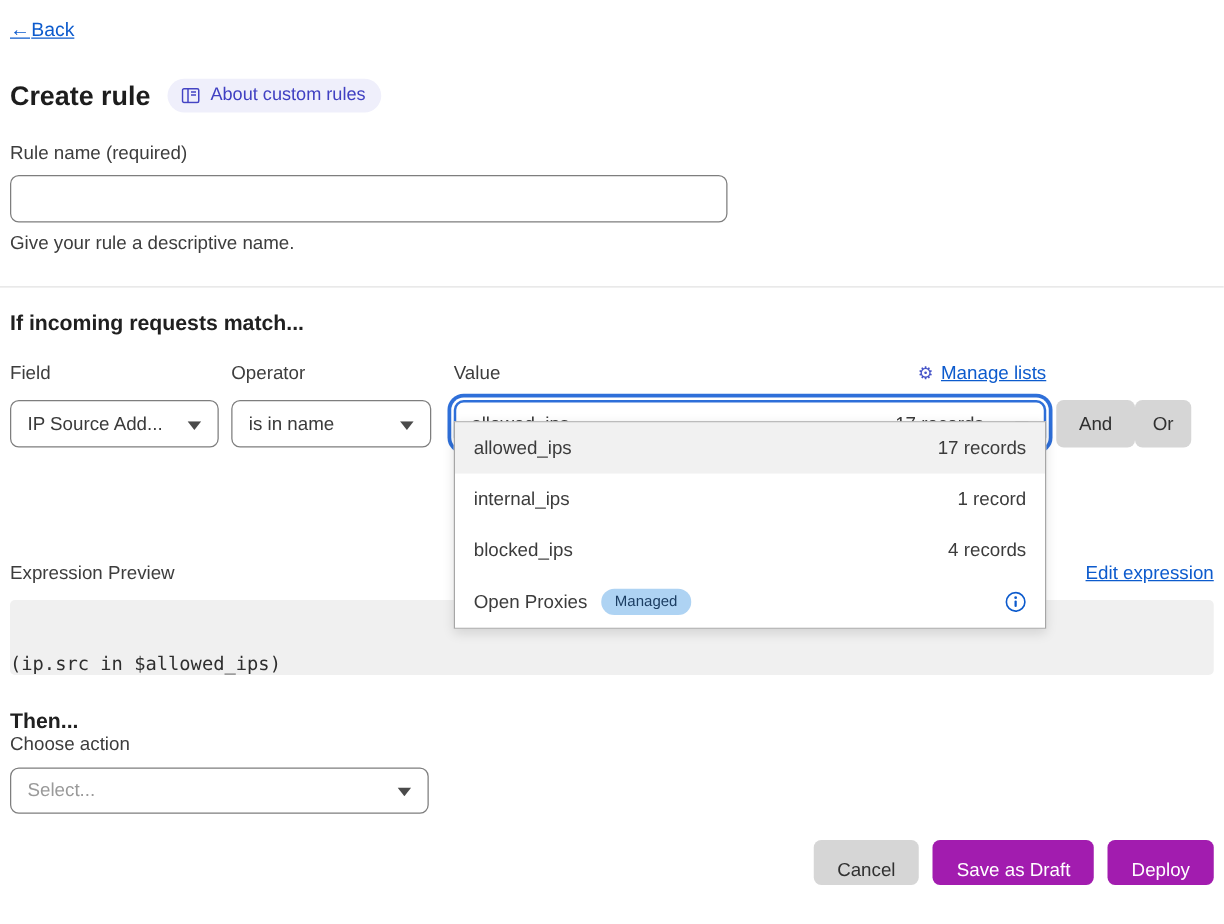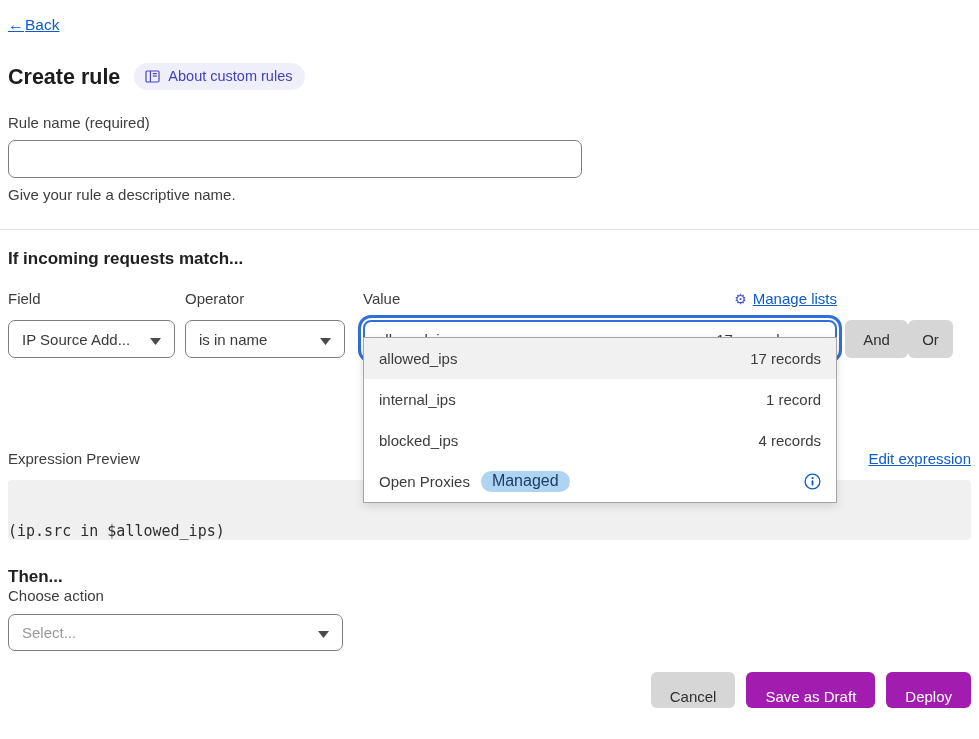--- a/index.html
+++ b/index.html
@@ -79,21 +79,21 @@
     border: 1px solid #a6a6a6; box-shadow: 0 3px 9px rgba(0,0,0,0.13); z-index: 20;
   }
   .dd-item {
     height: 41px; padding: 0 15px; display: flex; align-items: center;
     justify-content: space-between; font-size: 15px; color: #3c3c3c; cursor: pointer; background: #fff;
   }
   .dd-item.selected { background: #f1f1f1; }
   .dd-item-left { display: flex; align-items: center; }
   .dd-meta { color: #3c3c3c; }
   .managed-badge {
-    margin-left: 11px; background: #aed3f3; color: #1c3e63; font-size: 16px;
+    margin-left: 11px; background: #aed3f3; color: #1c3e63; font-size: 12px;
     padding: 3px 11px 4px 11px; border-radius: 11px; line-height: 14px;
   }
   .info-icon { display: flex; align-items: center; cursor: pointer; }
 
   
   .expr-header { display: flex; justify-content: space-between; align-items: flex-end; margin-top: 92px; }
   .code-box {
     margin: 13px -0px 0 0; background: #f0f0f0; height: 60px; border-radius: 4px;
     display: flex; align-items: flex-end; padding: 0 0;
     font-family: "DejaVu Sans Mono", monospace; font-size: 15px; color: #2e2e2e;

